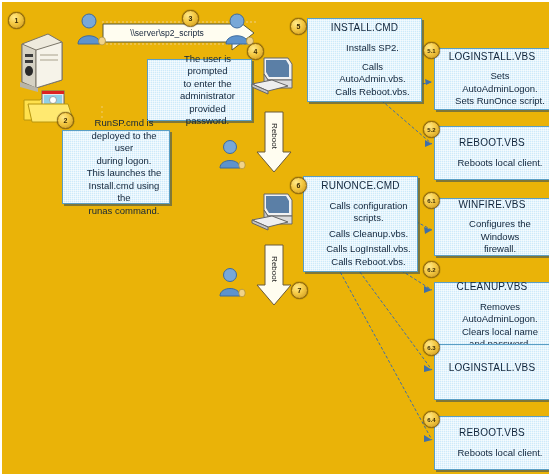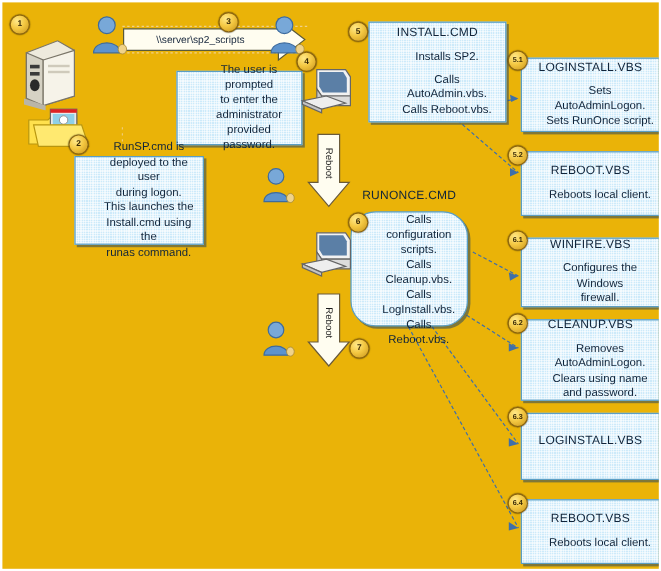--- a/index.html
+++ b/index.html
@@ -246,21 +246,21 @@
   </div>
 
   <div class="box" style="left:305px; top:16px; width:115px; height:84px;">
     <span class="ttl">INSTALL.CMD</span>
     <span class="ln">Installs SP2.</span>
     <span class="gap"></span>
     <span class="ln">Calls AutoAdmin.vbs.</span>
     <span class="ln">Calls Reboot.vbs.</span>
   </div>
 
-  <div class="box" style="left:290px; top:174px; width:98px; height:96px;border-radius:21px;">
+  <div class="box" style="left:301px; top:174px; width:115px; height:96px;">
     <span class="ttl">RUNONCE.CMD</span>
     <span class="ln">Calls configuration scripts.</span>
     <span class="gap"></span>
     <span class="ln">Calls Cleanup.vbs.</span>
     <span class="gap"></span>
     <span class="ln">Calls LogInstall.vbs.</span>
     <span class="ln">Calls Reboot.vbs.</span>
   </div>
 
   <div class="box" style="left:432px; top:46px; width:116px; height:62px;">
@@ -273,24 +273,24 @@
     <span class="ttl">REBOOT.VBS</span>
     <span class="ln">Reboots local client.</span>
   </div>
 
   <div class="box" style="left:432px; top:196px; width:116px; height:58px;">
     <span class="ttl">WINFIRE.VBS</span>
     <span class="ln">Configures the Windows</span>
     <span class="ln">firewall.</span>
   </div>
 
-  <div class="box" style="left:432px; top:264px; width:116px; height:68px;">
+  <div class="box" style="left:432px; top:280px; width:116px; height:68px;">
     <span class="ttl">CLEANUP.VBS</span>
     <span class="ln">Removes AutoAdminLogon.</span>
-    <span class="ln">Clears using name</span>
+    <span class="ln">Clears local name</span>
     <span class="ln">and password.</span>
   </div>
 
   <div class="box" style="left:432px; top:342px; width:116px; height:56px;">
     <span class="ttl">LOGINSTALL.VBS</span>
   </div>
 
   <div class="box" style="left:432px; top:414px; width:116px; height:54px;">
     <span class="ttl">REBOOT.VBS</span>
     <span class="ln">Reboots local client.</span>

